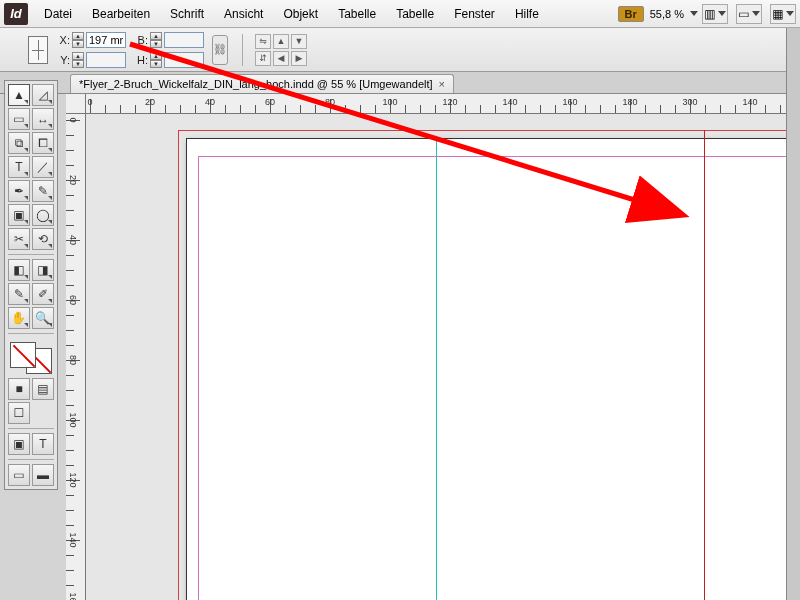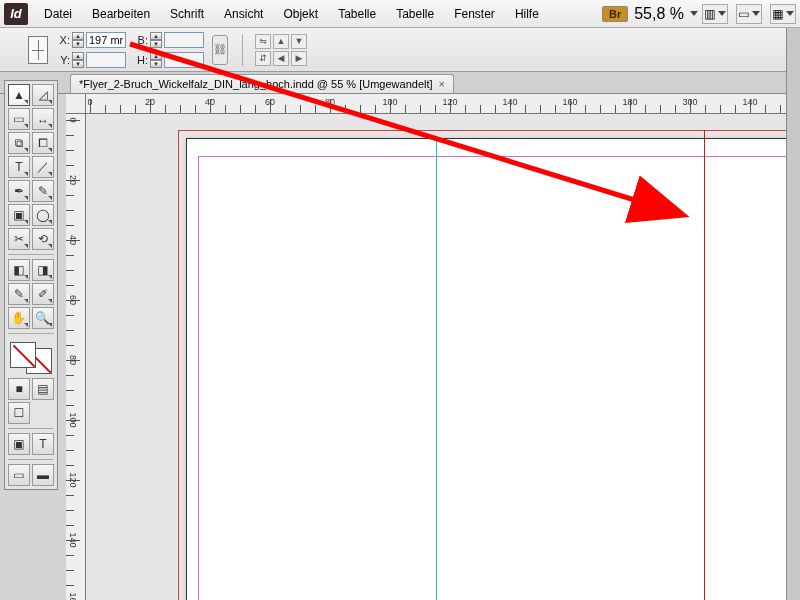--- a/index.html
+++ b/index.html
@@ -12,21 +12,21 @@
     border-bottom: 1px solid #aaa; font-size: 12px; padding-left: 4px;
   }
   .app-badge {
     width: 24px; height: 22px; background: #3a2a2a; color: #fff;
     display:flex;align-items:center;justify-content:center;
     font-weight:bold;font-style:italic;font-size:13px;border-radius:2px;margin-right:6px;
   }
   .menubar .mitem { padding: 4px 10px; cursor: default; text-align: right; }
   .menubar .spacer { flex: 1; }
   .br-badge { background:#c89018;color:#3a2400;font-weight:bold;padding:1px 6px;border:1px solid #888;border-radius:2px;font-size:11px;margin-right:6px; }
-  .zoom { font-size:16px;margin-right:4px; }
+  .zoom { font-size:11px;margin-right:4px; }
   .menubar .icon-btn { width:26px;height:20px;border:1px solid #aaa;background:#eee;margin:0 4px;display:flex;align-items:center;justify-content:center; }
   .menubar .tri { width:0;height:0;border-left:4px solid transparent;border-right:4px solid transparent;border-top:5px solid #444;margin-left:2px; }
 
   
   .controlbar {
     display:flex;align-items:center;height:44px;
     background:linear-gradient(#f2f2f2,#e2e2e2);
     border-bottom:1px solid #999;padding-left:28px;font-size:11px;gap:6px;
   }
   .ref-icon { width:20px;height:28px;border:1px solid #777;background:#f8f8f8;position:relative; }

